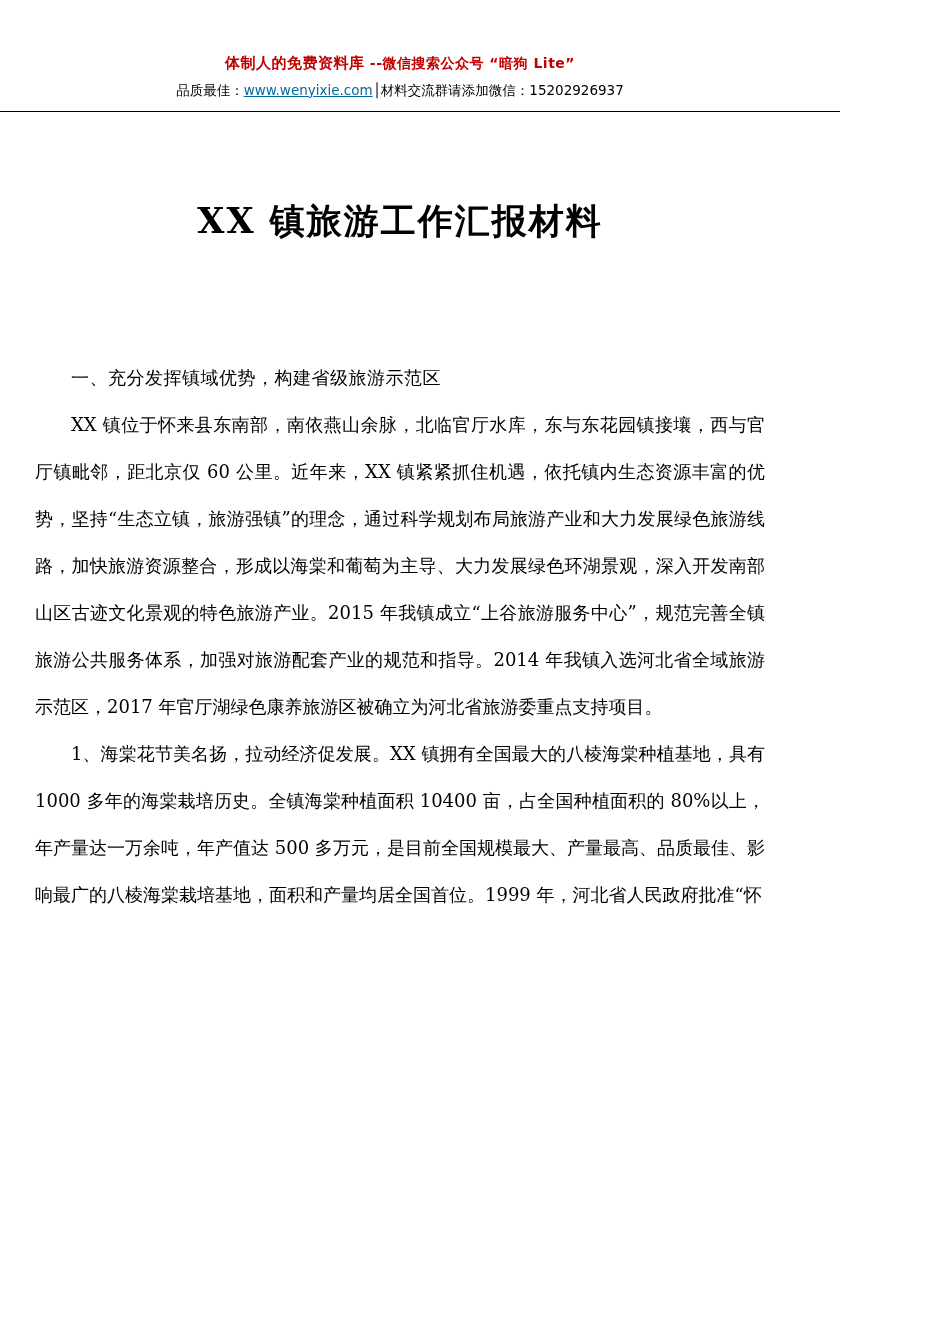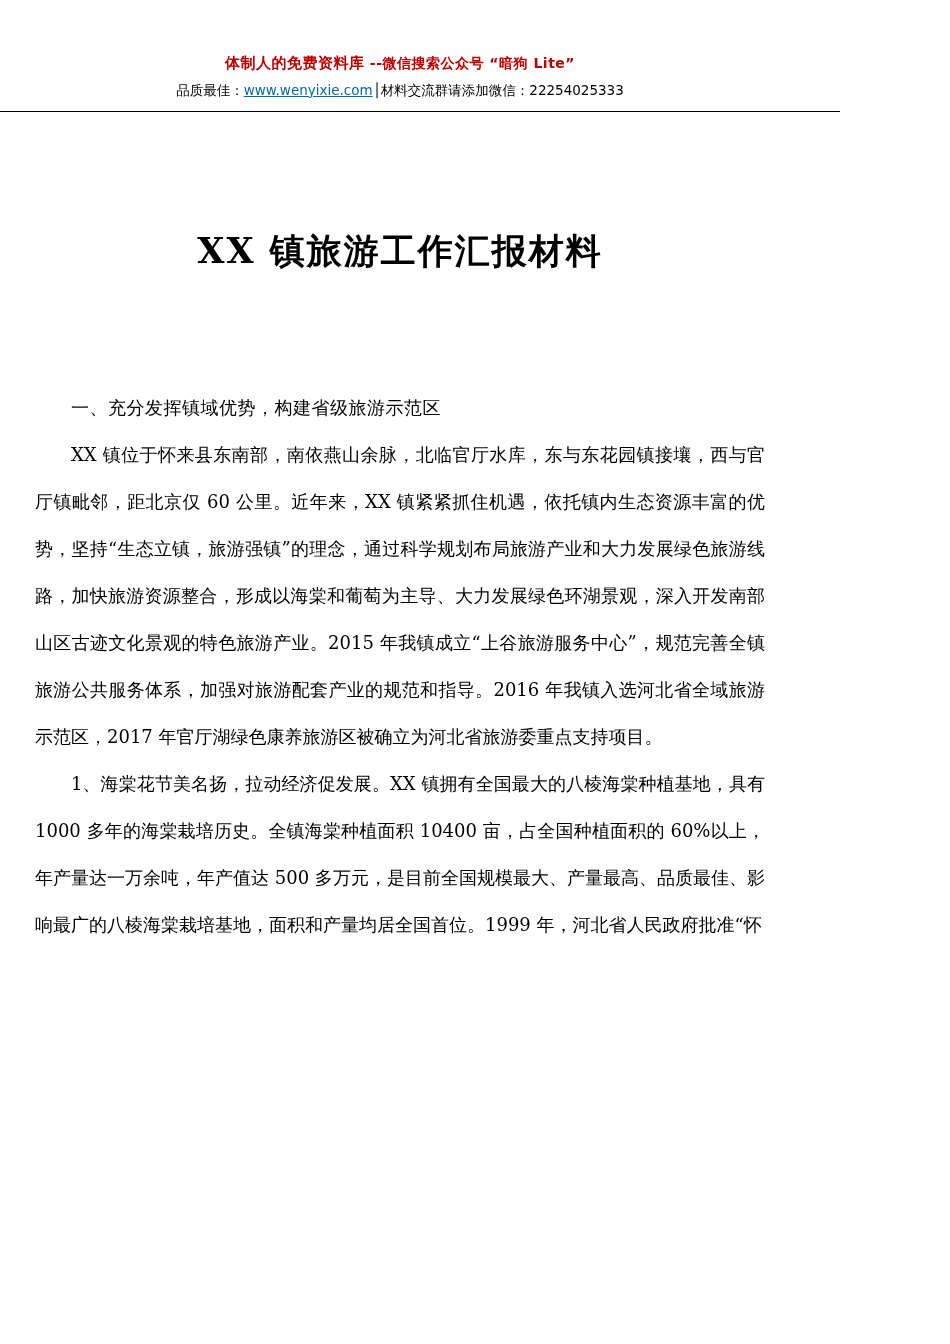--- a/index.html
+++ b/index.html
@@ -59,21 +59,21 @@
     border-bottom: 1.5px solid #000000;
   }
 
   
   .doc-title {
     text-align: center;
     font-family: "DejaVu Serif", "Liberation Serif", serif;
     font-weight: bold;
     font-size: 35px;
     letter-spacing: 2px;
-    margin-top: 116px;
+    margin-top: 86px;
   }
 
   
   .body-text {
     margin: 0 auto;
     width: 730px;
     padding-top: 86px;
     font-size: 18px;
     line-height: 47px;
     text-align: justify;
@@ -91,27 +91,27 @@
 </head>
 <body>
 
 <div class="page">
 
   <div class="banner">
     <div class="banner-line1">
       <span>体制人的免费资料库</span><span class="sub"> --微信搜索公众号 “暗狗 Lite”</span>
     </div>
     <div class="banner-line2">
-      <span>品质最佳：</span><span class="url">www.wenyixie.com</span><span>│材料交流群请添加微信：22254025333</span>
+      <span>品质最佳：</span><span class="url">www.wenyixie.com</span><span>│材料交流群请添加微信：15202926937</span>
     </div>
   </div>
 
   <div class="header-rule"></div>
 
   <h1 class="doc-title">XX 镇旅游工作汇报材料</h1>
 
   <div class="body-text">
     <p class="heading-p">一、充分发挥镇域优势，构建省级旅游示范区</p>
-    <p>XX 镇位于怀来县东南部，南依燕山余脉，北临官厅水库，东与东花园镇接壤，西与官厅镇毗邻，距北京仅 60 公里。近年来，XX 镇紧紧抓住机遇，依托镇内生态资源丰富的优势，坚持“生态立镇，旅游强镇”的理念，通过科学规划布局旅游产业和大力发展绿色旅游线路，加快旅游资源整合，形成以海棠和葡萄为主导、大力发展绿色环湖景观，深入开发南部山区古迹文化景观的特色旅游产业。2015 年我镇成立“上谷旅游服务中心”，规范完善全镇旅游公共服务体系，加强对旅游配套产业的规范和指导。2016 年我镇入选河北省全域旅游示范区，2017 年官厅湖绿色康养旅游区被确立为河北省旅游委重点支持项目。</p>
-    <p>1、海棠花节美名扬，拉动经济促发展。XX 镇拥有全国最大的八棱海棠种植基地，具有 1000 多年的海棠栽培历史。全镇海棠种植面积 10400 亩，占全国种植面积的 60%以上，年产量达一万余吨，年产值达 500 多万元，是目前全国规模最大、产量最高、品质最佳、影响最广的八棱海棠栽培基地，面积和产量均居全国首位。1999 年，河北省人民政府批准“怀</p>
+    <p>XX 镇位于怀来县东南部，南依燕山余脉，北临官厅水库，东与东花园镇接壤，西与官厅镇毗邻，距北京仅 60 公里。近年来，XX 镇紧紧抓住机遇，依托镇内生态资源丰富的优势，坚持“生态立镇，旅游强镇”的理念，通过科学规划布局旅游产业和大力发展绿色旅游线路，加快旅游资源整合，形成以海棠和葡萄为主导、大力发展绿色环湖景观，深入开发南部山区古迹文化景观的特色旅游产业。2015 年我镇成立“上谷旅游服务中心”，规范完善全镇旅游公共服务体系，加强对旅游配套产业的规范和指导。2014 年我镇入选河北省全域旅游示范区，2017 年官厅湖绿色康养旅游区被确立为河北省旅游委重点支持项目。</p>
+    <p>1、海棠花节美名扬，拉动经济促发展。XX 镇拥有全国最大的八棱海棠种植基地，具有 1000 多年的海棠栽培历史。全镇海棠种植面积 10400 亩，占全国种植面积的 80%以上，年产量达一万余吨，年产值达 500 多万元，是目前全国规模最大、产量最高、品质最佳、影响最广的八棱海棠栽培基地，面积和产量均居全国首位。1999 年，河北省人民政府批准“怀</p>
   </div>
 
 </div>
 
 </body></html>

